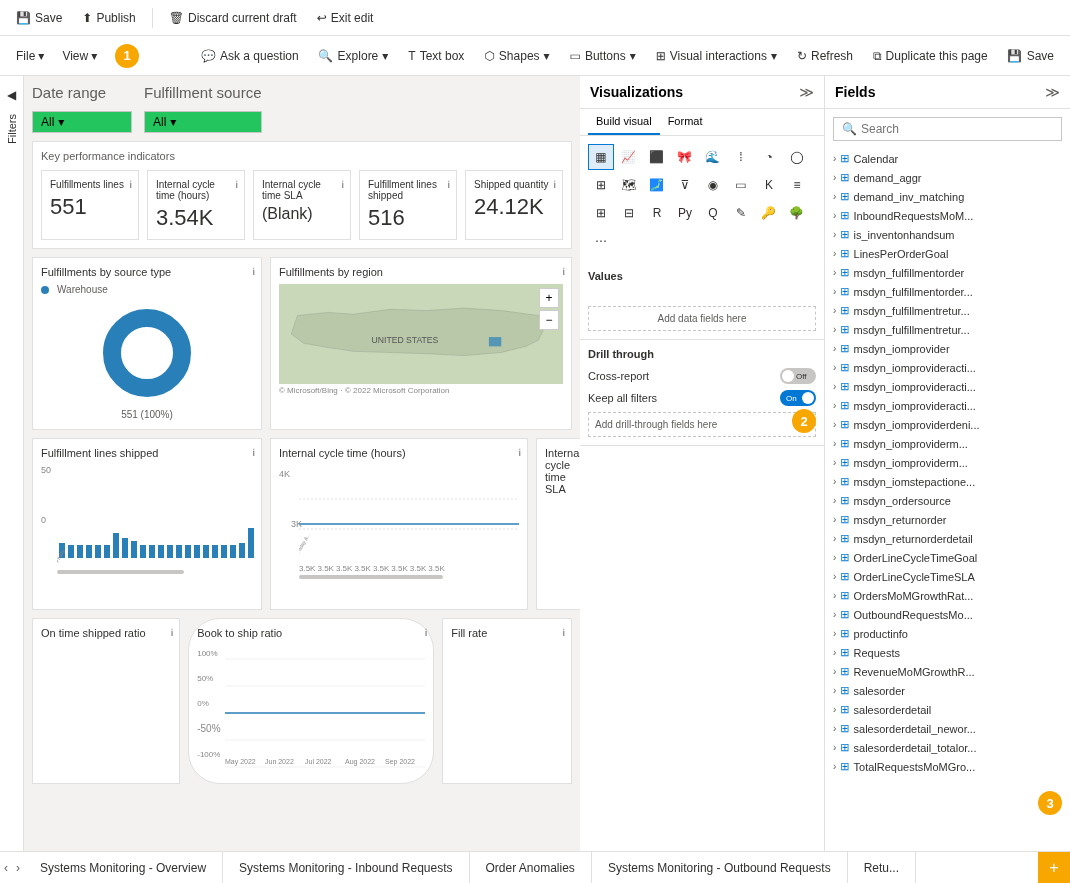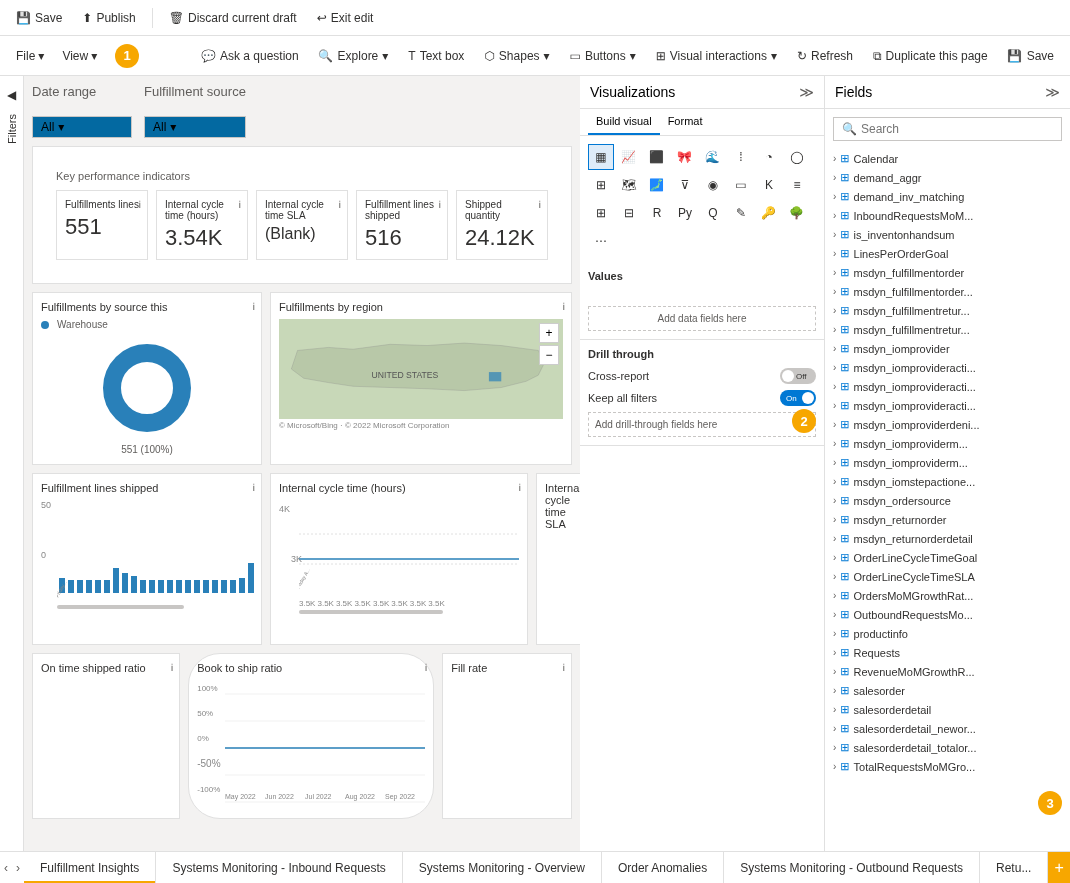--- a/index.html
+++ b/index.html
@@ -64,29 +64,29 @@
     
     .content-area {
       flex: 1; background: #f3f2f1; overflow-y: auto; padding: 8px;
     }
 
     
     .filter-row {
       display: flex; gap: 12px; margin-bottom: 8px;
     }
     .filter-group { display: flex; flex-direction: column; }
-    .filter-label-text { font-size: 13px; color: #605e5c; margin-bottom: 17px; }
+    .filter-label-text { font-size: 15px; color: #605e5c; margin-bottom: 10px; }
     .filter-select {
       display: flex; align-items: flex-start; gap: 4px;
-      background: #0369a1; border: 1px solid #c8c6c4;
+      background: #22c55e; border: 1px solid #c8c6c4;
       padding: 3px 8px; cursor: pointer; font-size: 12px; min-width: 100px;
     }
 
     
-    .kpi-section { background: #fff; padding: 23px; margin-bottom: 8px; border: 1px solid #e0e0e0; }
+    .kpi-section { background: #fff; padding: 8px; margin-bottom: 8px; border: 1px solid #e0e0e0; }
     .kpi-title { font-size: 11px; color: #605e5c; margin-bottom: 8px; }
     .kpi-row { display: flex; gap: 8px; }
     .kpi-card {
       flex: 1; border: 1px solid #e0e0e0; padding: 8px; position: relative;
     }
     .kpi-card-title { font-size: 10px; color: #323130; margin-bottom: 4px; }
     .kpi-value { font-size: 22px; font-weight: 300; color: #323130; }
     .kpi-info { position: absolute; top: 6px; right: 6px; color: #605e5c; font-size: 10px; cursor: pointer; }
 
     
@@ -161,21 +161,21 @@
     .panels-container {
       width: 490px; display: flex; background: #fff;
     }
     .viz-panel { width: 245px; border-right: 1px solid #e0e0e0; display: flex; flex-direction: column; }
     .fields-panel-inner { width: 245px; display: flex; flex-direction: column; }
 
     .panel-header {
       display: flex; align-items: center; padding: 8px 10px;
       border-bottom: 1px solid #e0e0e0; justify-content: space-between;
     }
-    .panel-header-title { font-size: 14px; font-weight: 400; }
+    .panel-header-title { font-size: 14px; font-weight: 700; }
     .panel-collapse-btn { background: none; border: none; cursor: pointer; font-size: 14px; color: #605e5c; }
 
     .fields-search {
       margin: 8px; border: 1px solid #c8c6c4; padding: 4px 8px;
       display: flex; align-items: center; gap: 4px;
     }
     .fields-search input {
       border: none; outline: none; font-size: 12px; flex: 1; color: #323130;
     }
     .field-item {
@@ -357,21 +357,21 @@
           <div class="kpi-card-title">Shipped quantity</div>
           <div class="kpi-value">24.12K</div>
           <span class="kpi-info">ℹ</span>
         </div>
       </div>
     </div>
 
     <div class="charts-row">
 
       <div class="chart-card" style="width:230px;">
-        <div class="chart-card-title">Fulfillments by source this</div>
+        <div class="chart-card-title">Fulfillments by source type</div>
         <span class="chart-info">ℹ</span>
         <div style="font-size:10px; color:#605e5c; display:flex; align-items:center; gap:4px; margin-bottom:6px;">
           <span class="legend-dot"></span>
           <span>Warehouse</span>
         </div>
         <div class="donut-container">
           <svg width="100" height="100" viewBox="0 0 100 100">
             <circle cx="50" cy="50" r="35" fill="none" stroke="#2980b9" stroke-width="18"></circle>
             <circle cx="50" cy="50" r="35" fill="none" stroke="#e8f4fd" stroke-width="18" stroke-dasharray="0 220"></circle>
           </svg>
@@ -784,30 +784,27 @@
         <span>3</span>
       </div>
     </div>
   </div>
 
 </div>
 
 <div class="bottom-tabs">
   <span class="tab-nav">‹</span>
   <span class="tab-nav">›</span>
-  <div class="tab-item active">
-    <span>Fulfillment Insights</span>
+  <div class="tab-item">
+    <span>Systems Monitoring - Overview</span>
   </div>
   <div class="tab-item">
     <span>Systems Monitoring - Inbound Requests</span>
   </div>
   <div class="tab-item">
-    <span>Systems Monitoring - Overview</span>
-  </div>
-  <div class="tab-item">
     <span>Order Anomalies</span>
   </div>
   <div class="tab-item">
     <span>Systems Monitoring - Outbound Requests</span>
   </div>
   <div class="tab-item">
     <span>Retu...</span>
   </div>
   <div class="tab-add">+</div>
 </div>

